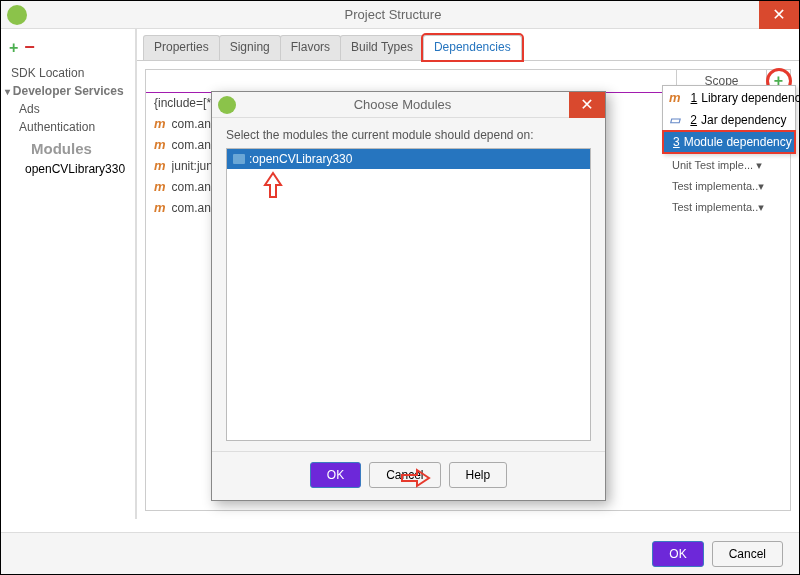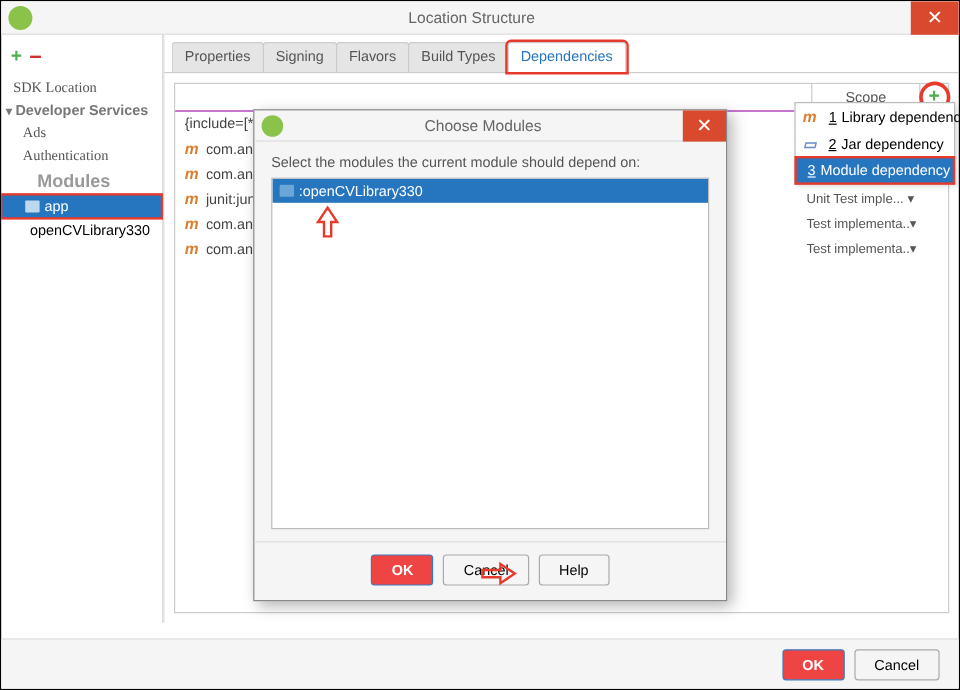--- a/index.html
+++ b/index.html
@@ -8,21 +8,21 @@
   .titlebar { height: 28px; background: #f5f5f5; border-bottom: 1px solid #ddd; display: flex; align-items: center; position: relative; }
   .titlebar .icon { width: 20px; height: 20px; margin-left: 6px; background: #8bc34a; border-radius: 50%; position: relative; }
   .titlebar .title { flex: 1; text-align: center; font-size: 13px; color: #666; }
   .titlebar .close { width: 40px; height: 28px; background: #d9492e; color: #fff; display: flex; align-items: center; justify-content: center; font-size: 16px; }
   
   .main { display: flex; height: 490px; }
   .sidebar { width: 135px; border-right: 1px solid #ddd; padding: 6px 0; font-size: 12px; }
   .sb-tools { padding: 2px 8px 6px; display: flex; gap: 6px; align-items: center; }
   .plus-ic { color: #4caf50; font-weight: bold; font-size: 16px; }
   .minus-ic { color: #d32f2f; font-weight: bold; font-size: 18px; }
-  .sb-item { padding: 2px 10px; color: #555; cursor: pointer; white-space: nowrap; overflow: hidden; font-family: Liberation Serif, serif; }
+  .sb-item { padding: 2px 10px; color: #555; cursor: pointer; white-space: nowrap; overflow: hidden; }
   .sb-section { padding: 2px 4px; color: #777; font-weight: bold; }
   .sb-section::before { content: "▸ "; font-size: 10px; }
   .sb-section.open::before { content: "▾ "; }
   .sb-heading { padding: 4px 10px 2px 30px; color: #999; font-weight: bold; font-size: 15px; }
   .sb-mod { padding: 3px 10px 3px 20px; display: flex; align-items: center; gap: 4px; }
   .sb-mod.sel { background: #2675bf; color: #fff; outline: 2px solid #e63a2d; outline-offset: -1px; }
   .folder-ic { width: 12px; height: 10px; background: #6aa7d6; display: inline-block; border-radius: 1px; }
   .sb-mod.sel .folder-ic { background: #bcd8ef; }
   
   .content { flex: 1; display: flex; flex-direction: column; border-left: 1px solid #ddd; }
@@ -54,52 +54,48 @@
   .modal-title .icon { width: 18px; height: 18px; margin-left: 6px; background: #8bc34a; border-radius: 50%; }
   .modal-title .t { flex: 1; text-align: center; font-size: 13px; color: #666; }
   .modal-title .close { width: 36px; height: 26px; background: #d9492e; color: #fff; display: flex; align-items: center; justify-content: center; }
   .modal-body { flex: 1; padding: 10px 14px; display: flex; flex-direction: column; }
   .modal-body .prompt { font-size: 12px; color: #555; margin-bottom: 6px; }
   .modal-list { flex: 1; background: #fff; border: 1px solid #bbb; overflow: auto; }
   .ml-item { padding: 3px 6px; font-size: 12px; display: flex; align-items: center; gap: 4px; }
   .ml-item.sel { background: #2675bf; color: #fff; }
   .modal-btns { padding: 10px 14px 12px; display: flex; justify-content: center; gap: 8px; border-top: 1px solid #ddd; }
   .btn { padding: 5px 16px; font-size: 12px; border: 1px solid #aaa; background: #f5f5f5; border-radius: 3px; cursor: pointer; }
-  .btn.primary { background: #ef4444; color: #fff; border-color: #3a7cc0; font-weight: bold; }
+  .btn.primary { background: #6d28d9; color: #fff; border-color: #3a7cc0; }
   
   .footer { position: absolute; bottom: 0; left: 0; right: 0; height: 42px; display: flex; justify-content: flex-end; align-items: center; padding: 0 16px; gap: 8px; border-top: 1px solid #ddd; background: #f5f5f5; }
   
   .red-arrow-up { position: absolute; left: 262px; top: 170px; width: 20px; height: 28px; z-index: 20; }
   .red-arrow-up svg, .red-arrow-right svg { display: block; }
   .red-arrow-right { position: absolute; left: 398px; bottom: 86px; width: 32px; height: 20px; z-index: 20; }
 </style>
 </head>
 <body>
 
 <div class="titlebar">
   <div class="icon"></div>
-  <div class="title">Location Structure</div>
+  <div class="title">Project Structure</div>
   <div class="close">✕</div>
 </div>
 
 <div class="main">
   <div class="sidebar">
     <div class="sb-tools">
       <span class="plus-ic">+</span>
       <span class="minus-ic">−</span>
     </div>
     <div class="sb-item">SDK Location</div>
     <div class="sb-section open">Developer Services</div>
     <div class="sb-item" style="padding-left:18px">Ads</div>
     <div class="sb-item" style="padding-left:18px">Authentication</div>
     <div class="sb-heading">Modules</div>
-    <div class="sb-mod sel">
-      <span class="folder-ic"></span>
-      <span>app</span>
-    </div>
     <div class="sb-mod">
       <span class="folder-ic"></span>
       <span>openCVLibrary330</span>
     </div>
   </div>
 
   <div class="content">
     <div class="tabs">
       <div class="tab">Properties</div>
       <div class="tab">Signing</div>

